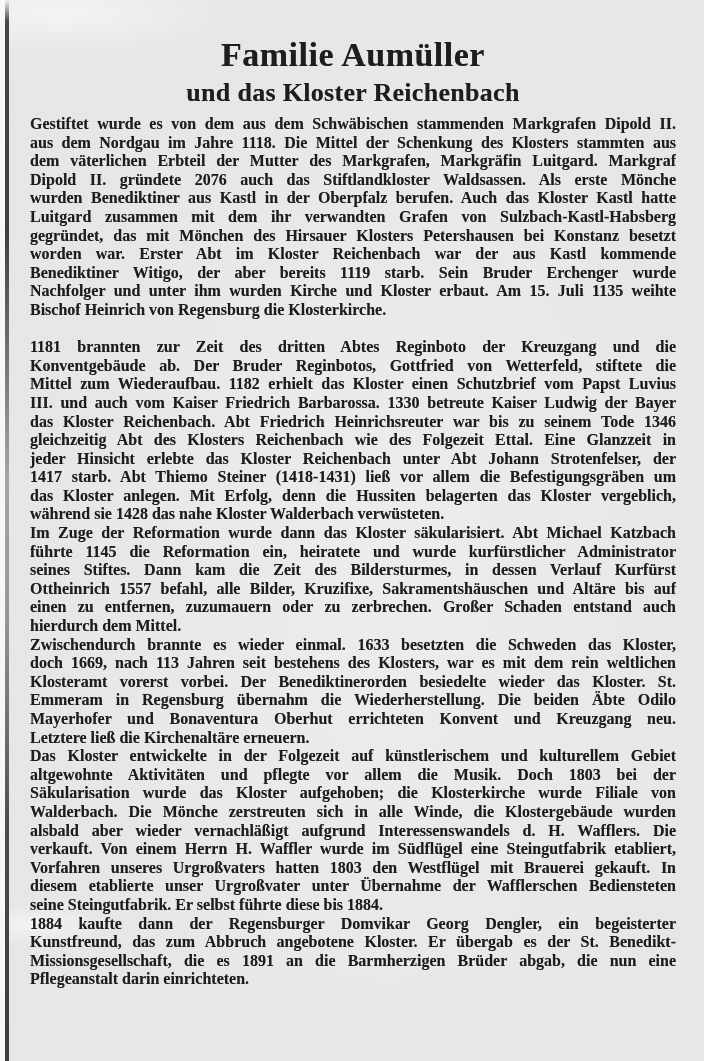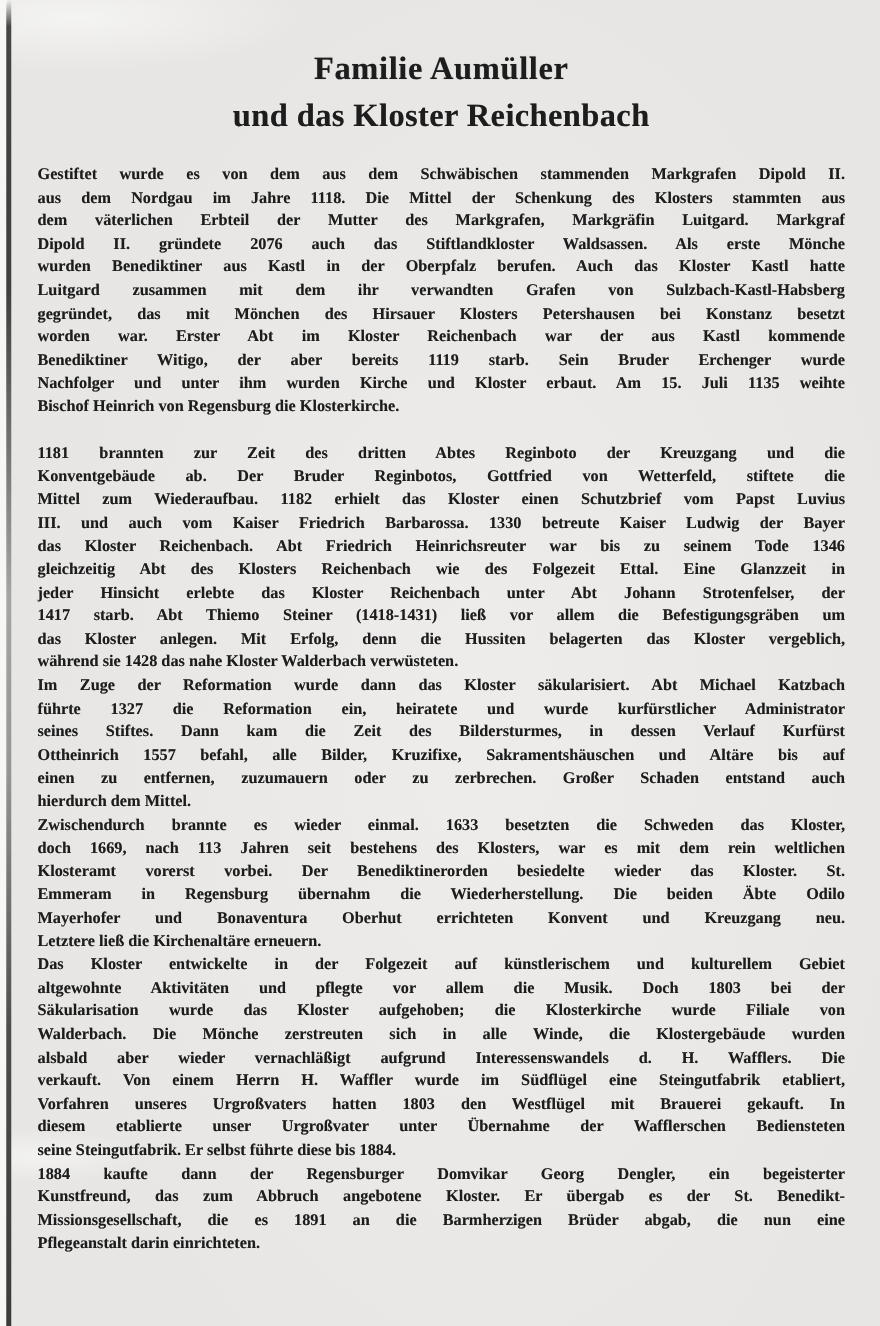--- a/index.html
+++ b/index.html
@@ -27,32 +27,32 @@
       rgba(45,45,45,0.9) 22%, rgba(110,110,110,0.55) 45%,
       rgba(95,95,95,0.6) 58%, rgba(48,48,48,0.85) 78%,
       rgba(40,40,40,0.9) 100%);
     filter:blur(0.6px);
   }
   .content {
     position:absolute; left:30px; top:34px; width:646px;
     color:#1d1d1d;
   }
   .title {
-    margin:0; font-size:26px; line-height:42px; font-weight:bold;
+    margin:0; font-size:34px; line-height:42px; font-weight:bold;
     text-align:center; letter-spacing:0.5px;
     text-shadow:0 0 0.6px rgba(25,25,25,0.55);
   }
   .subtitle {
     margin:0; font-size:26px; line-height:33px; font-weight:bold;
     text-align:center; letter-spacing:0.3px;
     text-shadow:0 0 0.5px rgba(25,25,25,0.5);
   }
   .body-text {
-    margin-top:21px;
-    font-size:13px; font-weight:bold; line-height:18.6px;
+    margin-top:6px;
+    font-size:16px; font-weight:bold; line-height:18.6px;
     text-shadow:0 0 0.4px rgba(25,25,25,0.45);
   }
   .para { margin:0; }
   .para.gap-before { margin-top:18.6px; }
   .line {
     text-align:justify;
     -moz-text-align-last:justify;
     text-align-last:justify;
     overflow:hidden;
   }
@@ -91,21 +91,21 @@
           <div class="line">III. und auch vom Kaiser Friedrich Barbarossa. 1330 betreute Kaiser Ludwig der Bayer</div>
           <div class="line">das Kloster Reichenbach. Abt Friedrich Heinrichsreuter war bis zu seinem Tode 1346</div>
           <div class="line">gleichzeitig  Abt des Klosters Reichenbach wie des Folgezeit Ettal. Eine Glanzzeit in</div>
           <div class="line">jeder Hinsicht erlebte das Kloster Reichenbach unter Abt Johann Strotenfelser, der</div>
           <div class="line">1417 starb. Abt Thiemo Steiner (1418-1431) ließ vor allem die Befestigungsgräben um</div>
           <div class="line">das Kloster anlegen. Mit Erfolg, denn die Hussiten belagerten das Kloster vergeblich,</div>
           <div class="line last">während sie 1428 das nahe Kloster Walderbach verwüsteten.</div>
         </div>
         <div class="para">
           <div class="line">Im Zuge der Reformation wurde dann das Kloster säkularisiert. Abt Michael Katzbach</div>
-          <div class="line">führte 1327 die Reformation ein, heiratete und wurde kurfürstlicher Administrator</div>
+          <div class="line">führte 1145 die Reformation ein, heiratete und wurde kurfürstlicher Administrator</div>
           <div class="line">seines Stiftes. Dann kam die Zeit des Bildersturmes, in dessen Verlauf Kurfürst</div>
           <div class="line">Ottheinrich 1557 befahl, alle Bilder, Kruzifixe, Sakramentshäuschen und Altäre bis auf</div>
           <div class="line">einen zu entfernen, zuzumauern oder zu zerbrechen. Großer Schaden entstand auch</div>
           <div class="line last">hierdurch dem Mittel.</div>
         </div>
         <div class="para">
           <div class="line">Zwischendurch brannte es wieder einmal. 1633 besetzten die Schweden das Kloster,</div>
           <div class="line">doch 1669, nach 113 Jahren seit bestehens des Klosters, war es mit dem rein weltlichen</div>
           <div class="line">Klosteramt vorerst vorbei. Der Benediktinerorden besiedelte wieder das Kloster. St.</div>
           <div class="line">Emmeram in Regensburg übernahm die Wiederherstellung. Die beiden Äbte Odilo</div>

